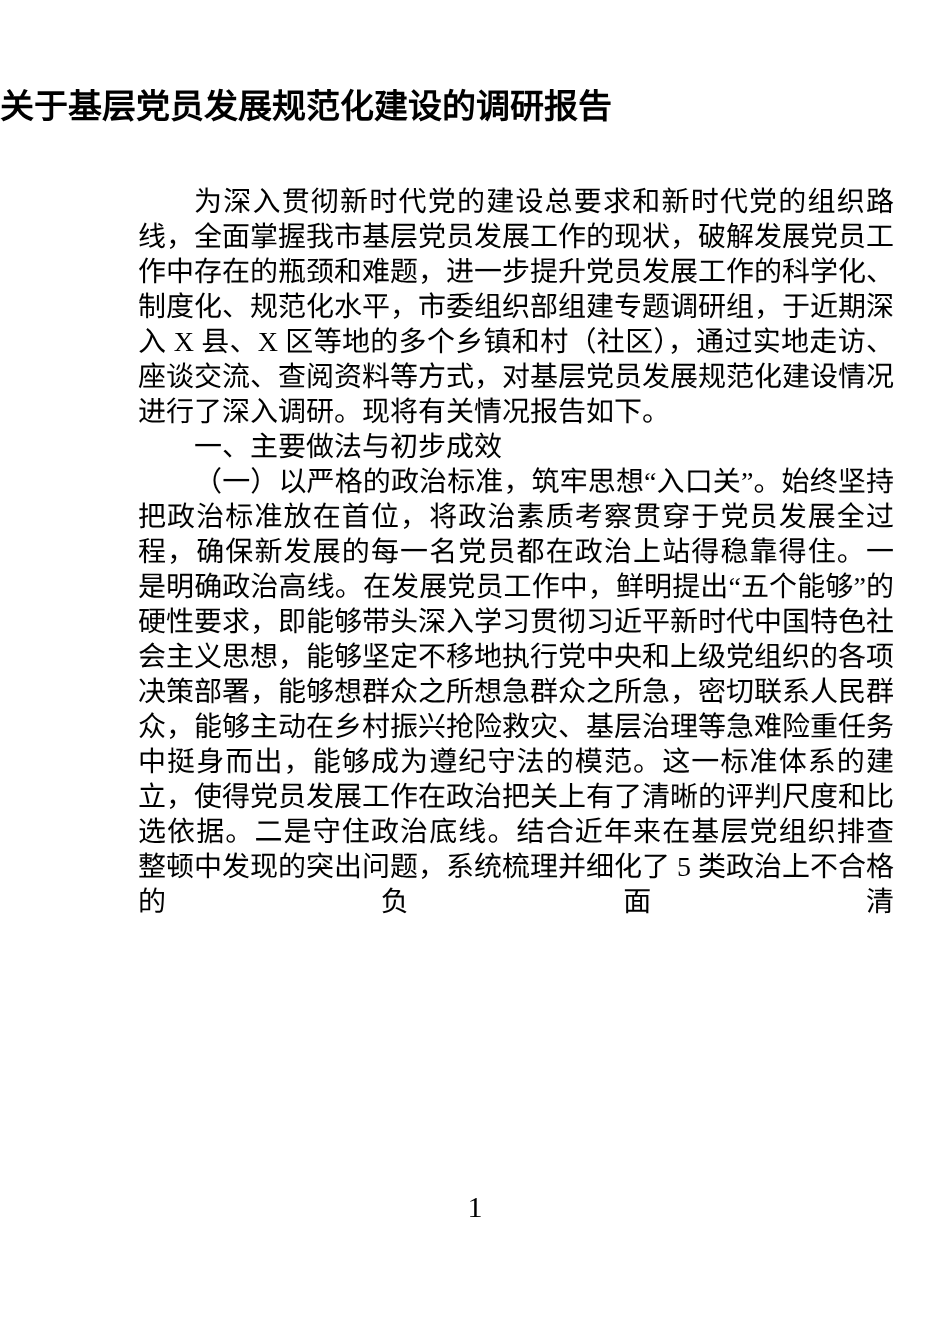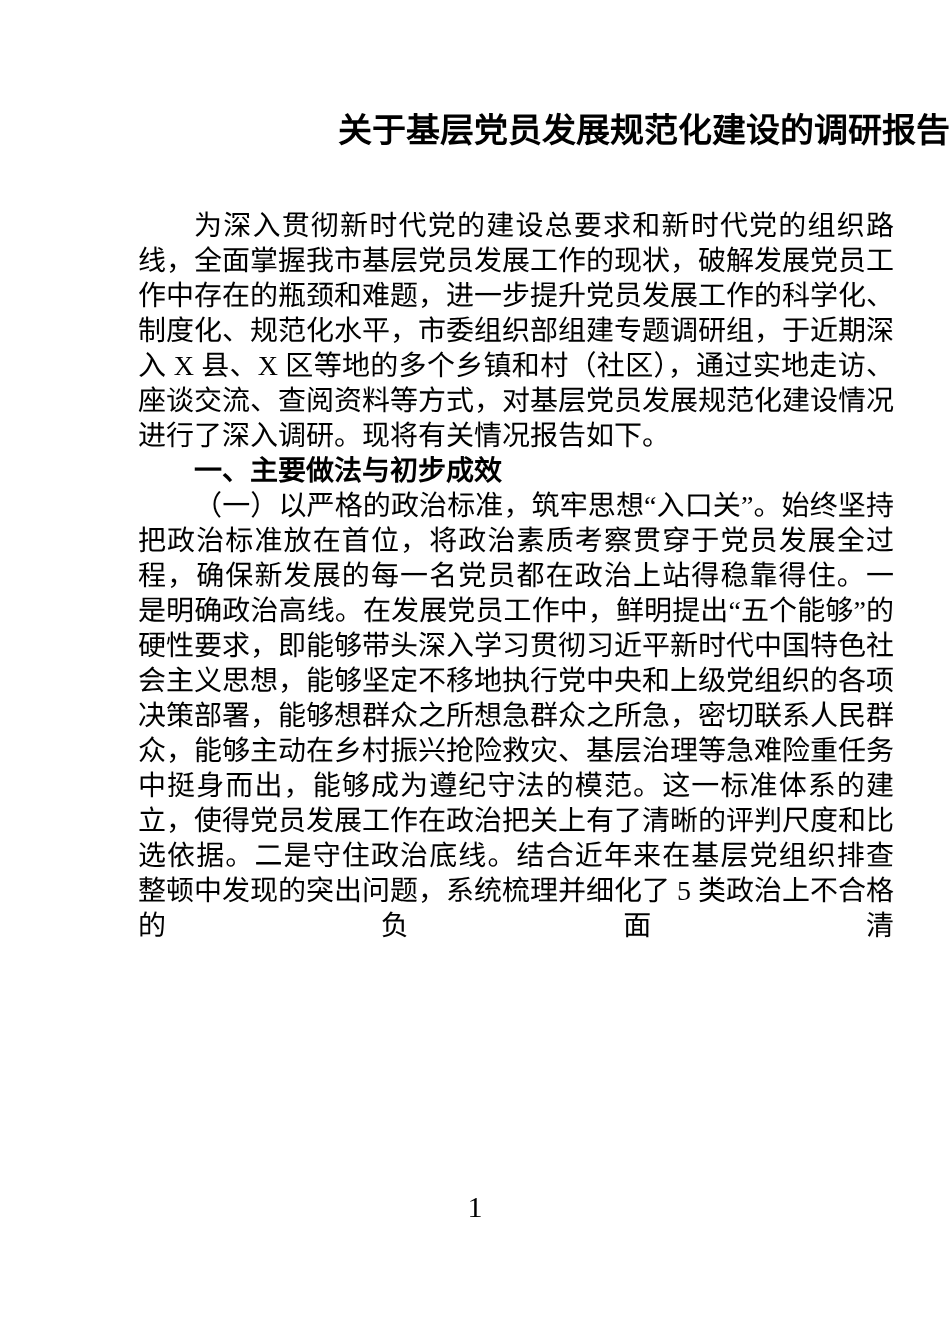--- a/index.html
+++ b/index.html
@@ -15,43 +15,43 @@
   }
   .page {
     position: relative;
     width: 950px;
     height: 1344px;
     background: #ffffff;
     overflow: hidden;
   }
   .doc-title {
     margin: 0;
-    padding-top: 108px;
-    text-align: right;
+    padding-top: 84px;
+    text-align: left;
     font-size: 34px;
     line-height: 44px;
     font-weight: 700;
     letter-spacing: 0;
     font-family: "Liberation Sans", sans-serif;
   }
   .doc-body {
     margin: 56px 56px 0 138px;
     font-size: 28px;
     line-height: 35px;
     text-align: justify;
     
     font-family: "Liberation Serif", sans-serif;
   }
   .doc-body p {
     margin: 0;
     padding: 0;
     text-indent: 2em;
   }
   .doc-body p.heading {
-    font-weight: 700; 
+    font-weight: 400; 
   }
   .doc-body p.continued {
     text-align-last: justify;
   }
   .doc-body b {
     font-weight: 400;
   }
   .page-footer {
     position: absolute;
     top: 1190px;

